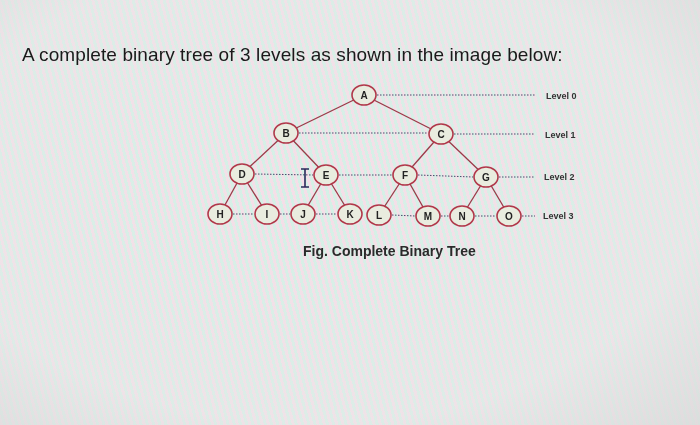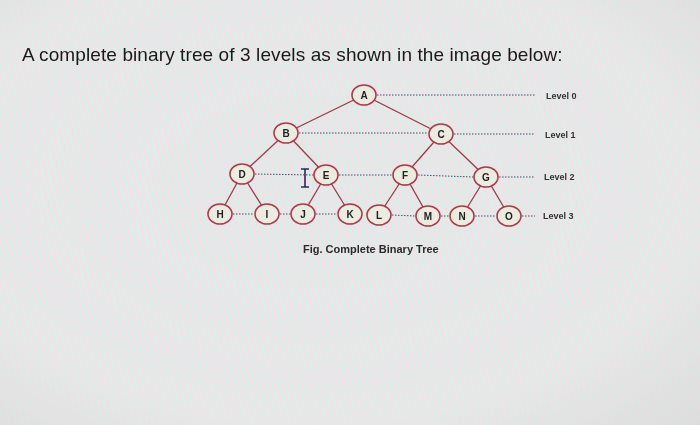--- a/index.html
+++ b/index.html
@@ -17,21 +17,21 @@
   .question {
     position:absolute; left:22px; top:44px;
     font-family: "Liberation Sans", sans-serif;
     font-size:19px; color:#1a1a1a; letter-spacing:0.1px;
   }
   svg.tree { position:absolute; left:0; top:0; }
   .node-label { font-family:"Liberation Sans", sans-serif; font-weight:bold; font-size:10px; fill:#222; }
   .level-label { font-family:"Liberation Sans", sans-serif; font-weight:bold; font-size:9px; fill:#333; }
   .caption {
     position:absolute; left:303px; top:243px;
-    font-family:"Liberation Sans", sans-serif; font-weight:bold; font-size:11px; color:#2a2a2a;
+    font-family:"Liberation Sans", sans-serif; font-weight:bold; font-size:14px; color:#2a2a2a;
   }
   .cursor {
     position:absolute; left:298px; top:168px; width:14px; height:20px;
   }
 </style>
 </head>
 <body>
 
 <div class="vignette"></div>
 

